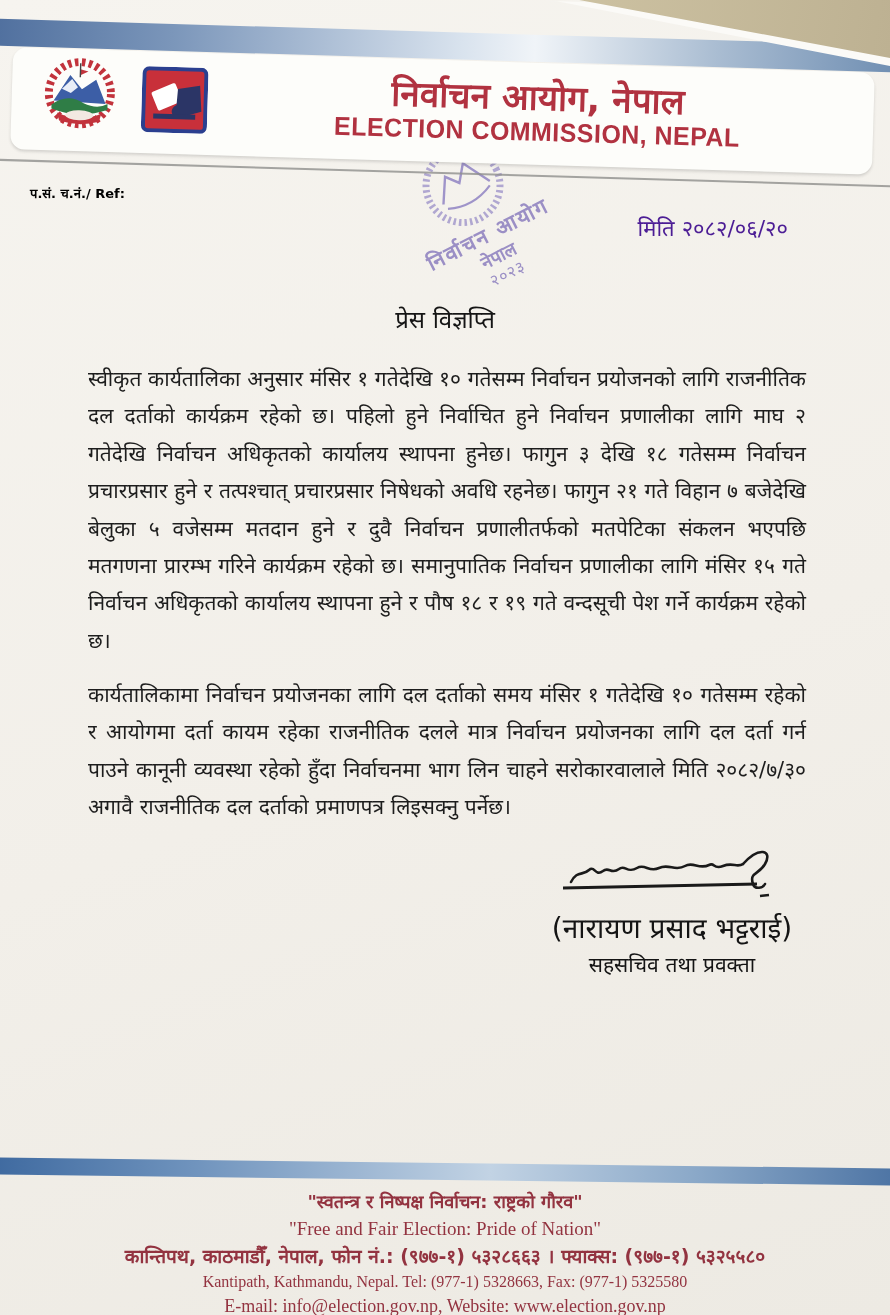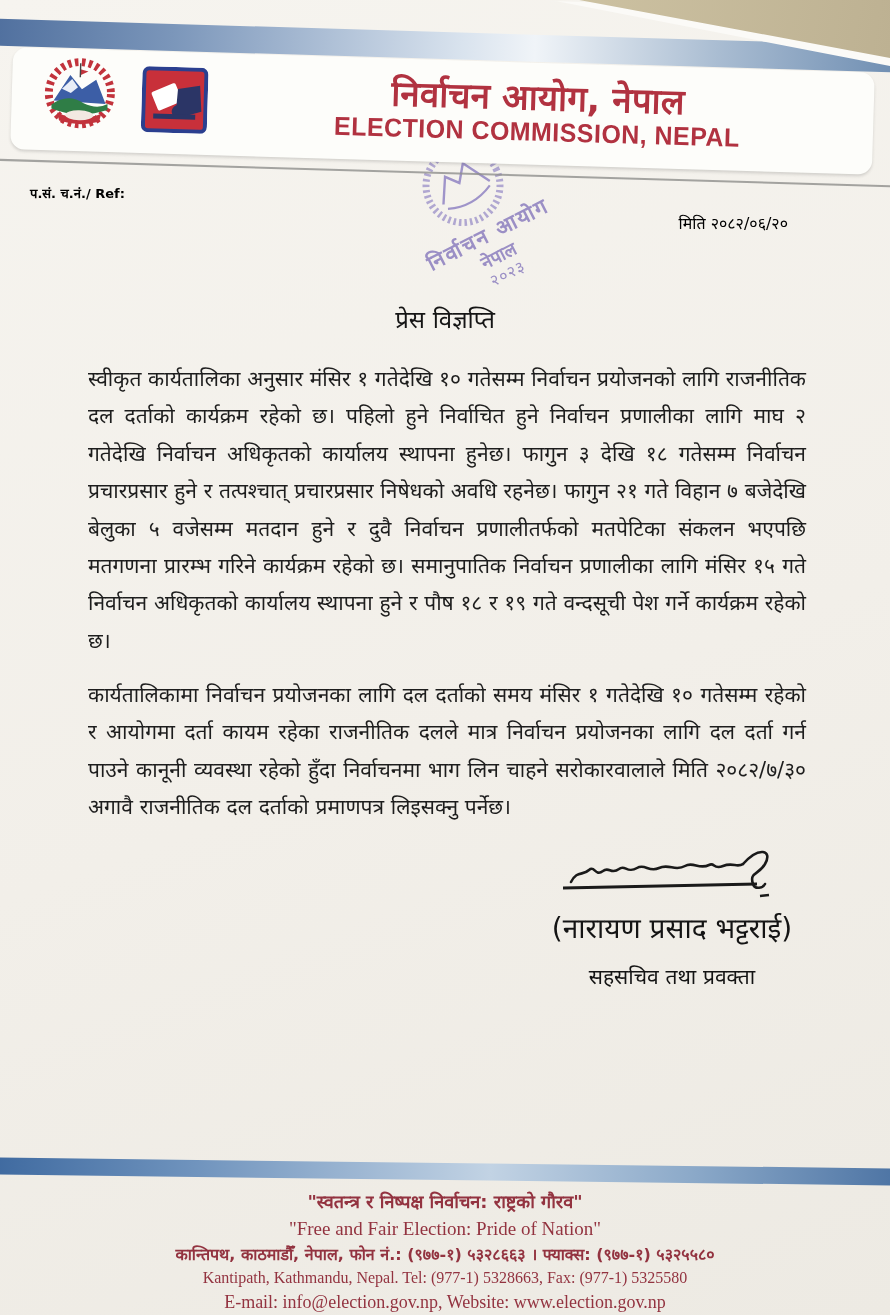--- a/index.html
+++ b/index.html
@@ -44,44 +44,44 @@
   
   .stamp{
     position:absolute;left:388px;top:140px;width:180px;text-align:center;
     color:#8f82c0;transform:rotate(-27deg);opacity:.88;z-index:0;line-height:1.1;
   }
   .stamp .s1{font-size:21px;font-weight:bold;letter-spacing:2px;}
   .stamp .s2{font-size:18px;font-weight:bold;margin-top:2px;}
   .stamp .s3{font-size:16px;margin-top:2px;letter-spacing:1px;}
 
   
-  .date-block{position:absolute;right:86px;top:212px;text-align:right;font-size:16px;color:#000000;z-index:1;}
+  .date-block{position:absolute;right:86px;top:212px;text-align:right;font-size:22px;color:#4c1d95;z-index:1;}
   .date-block .d1{padding-right:16px;margin-bottom:10px;}
 
   
   .doc-title{margin-top:100px;text-align:center;font-size:24px;color:#151515;position:relative;z-index:1;}
   .body-text{margin:26px 84px 0 88px;font-size:21px;line-height:1.78;text-align:justify;color:#1d1d1d;}
   .body-text p{margin:0 0 17px 0;}
 
   
   .sig-block{width:320px;margin:12px 58px 0 auto;text-align:center;color:#141414;}
   .sig-img{display:block;margin:0 auto;}
   .sig-name{font-size:28px;margin-top:2px;}
-  .sig-role{font-size:21px;margin-top:16px;}
+  .sig-role{font-size:21px;margin-top:4px;}
 
   
   .footer{position:absolute;left:0;right:0;bottom:0;height:152px;}
   .footer-bar{
     height:17px;margin:0 -6px;transform:rotate(.7deg);
     background:linear-gradient(90deg,#3f6aa0 0%,#6f93bd 22%,#c2d3e4 55%,#8aa8c8 78%,#4d74a4 100%);
   }
   .footer-lines{text-align:center;margin-top:9px;color:#933340;line-height:1.45;}
   .f-np{font-size:18px;font-weight:bold;}
   .f-en{font-size:19px;font-family:"Liberation Serif","DejaVu Serif",serif;}
-  .f-addr-np{font-size:16px;font-weight:bold;}
+  .f-addr-np{font-size:19px;font-weight:bold;}
   .f-addr-en{font-size:16px;font-family:"Liberation Serif","DejaVu Serif",serif;}
   .f-mail{font-size:18px;font-family:"Liberation Serif","DejaVu Serif",serif;}
 </style>
 </head>
 <body>
 
 <div class="corner-edge"></div>
 <div class="corner-bg"></div>
 
 <div class="header-wrap">

